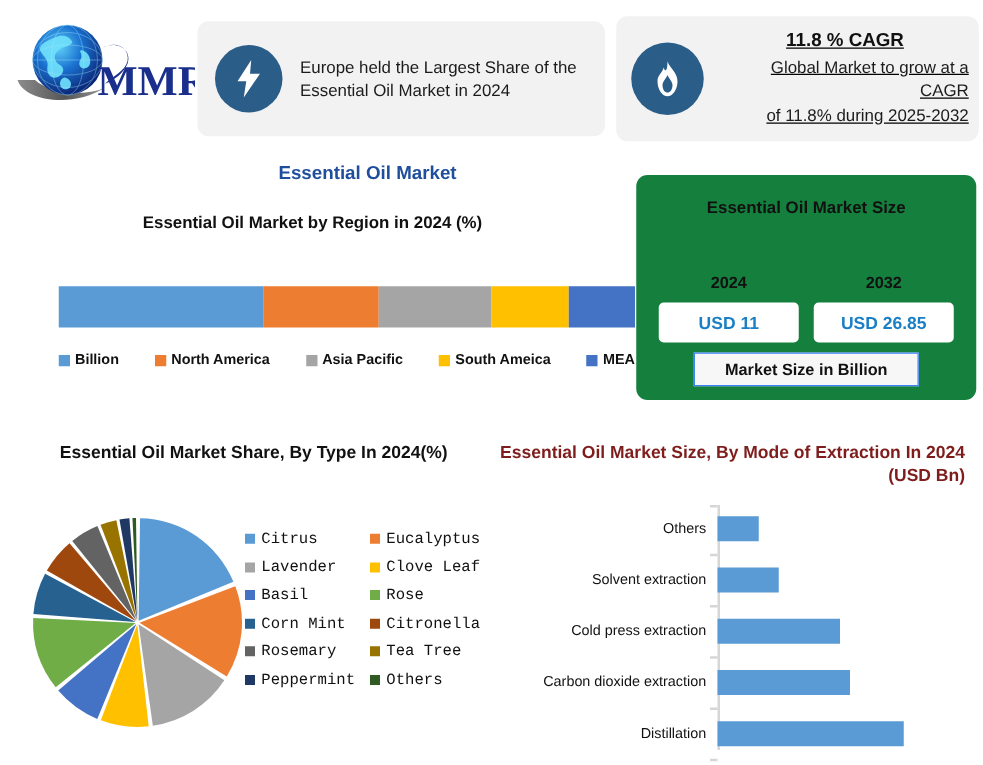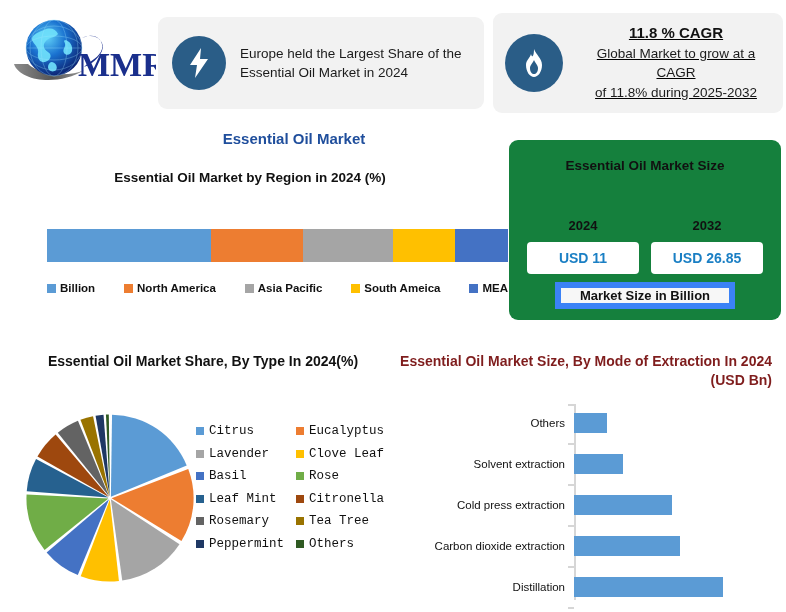--- a/index.html
+++ b/index.html
@@ -37,21 +37,21 @@
   .hcard-text { padding-left: 14px; padding-right: 8px; }
   .hcard-line {
     font-size: 13.5px;
     color: #1b1b1b;
     line-height: 1.42;
   }
   .cagr-head {
     font-size: 15px; font-weight: bold; color: #111;
     text-align: center; margin-bottom: 3px;
   }
-  .cagr-sub { font-size: 13.5px; color: #1b1b1b; line-height: 1.42; text-align: center; }
+  .cagr-sub { font-size: 13.5px; color: #1b1b1b; line-height: 1.42; text-align: right; }
 
   
   #main-title {
     position: absolute; left: 0; top: 130px; width: 500px;
     text-align: center;
     font-size: 15px; font-weight: bold; color: #1f4e9c; margin-left: 44px;
   }
   #region-chart-title {
     position: absolute; left: 0; top: 170px; width: 500px;
     text-align: center;
@@ -93,21 +93,21 @@
   .value-box {
     position: absolute; top: 102px; height: 32px; width: 112px;
     background: #ffffff; border-radius: 4px;
     display: flex; align-items: center; justify-content: center;
     font-size: 14px; font-weight: bold; color: #1a7fc4;
   }
   #value-2024 { left: 18px; }
   #value-2032 { left: 142px; }
   #size-unit {
     position: absolute; left: 46px; top: 142px; width: 180px; height: 27px;
-    background: #f7f7f7; border: 6px solid #3b82f6;
+    background: #f7f7f7; border: 1px solid #3b82f6;
     display: flex; align-items: center; justify-content: center;
     font-size: 13px; font-weight: bold; color: #111;
   }
 
   
   #pie-title {
     position: absolute; left: 18px; top: 352px; width: 370px;
     text-align: center; font-size: 14px; font-weight: bold; color: #111;
     line-height: 1.35;
   }
@@ -287,21 +287,21 @@
       <div class="plg-item">
         <span class="plg-swatch" style="background: rgb(68, 114, 196);"></span>
         <span class="plg-label">Basil</span>
       </div>
       <div class="plg-item">
         <span class="plg-swatch" style="background: rgb(112, 173, 71);"></span>
         <span class="plg-label">Rose</span>
       </div>
       <div class="plg-item">
         <span class="plg-swatch" style="background: rgb(38, 97, 143);"></span>
-        <span class="plg-label">Leaf Mint</span>
+        <span class="plg-label">Corn Mint</span>
       </div>
       <div class="plg-item">
         <span class="plg-swatch" style="background: rgb(158, 72, 14);"></span>
         <span class="plg-label">Citronella</span>
       </div>
       <div class="plg-item">
         <span class="plg-swatch" style="background: rgb(99, 99, 99);"></span>
         <span class="plg-label">Rosemary</span>
       </div>
       <div class="plg-item">

